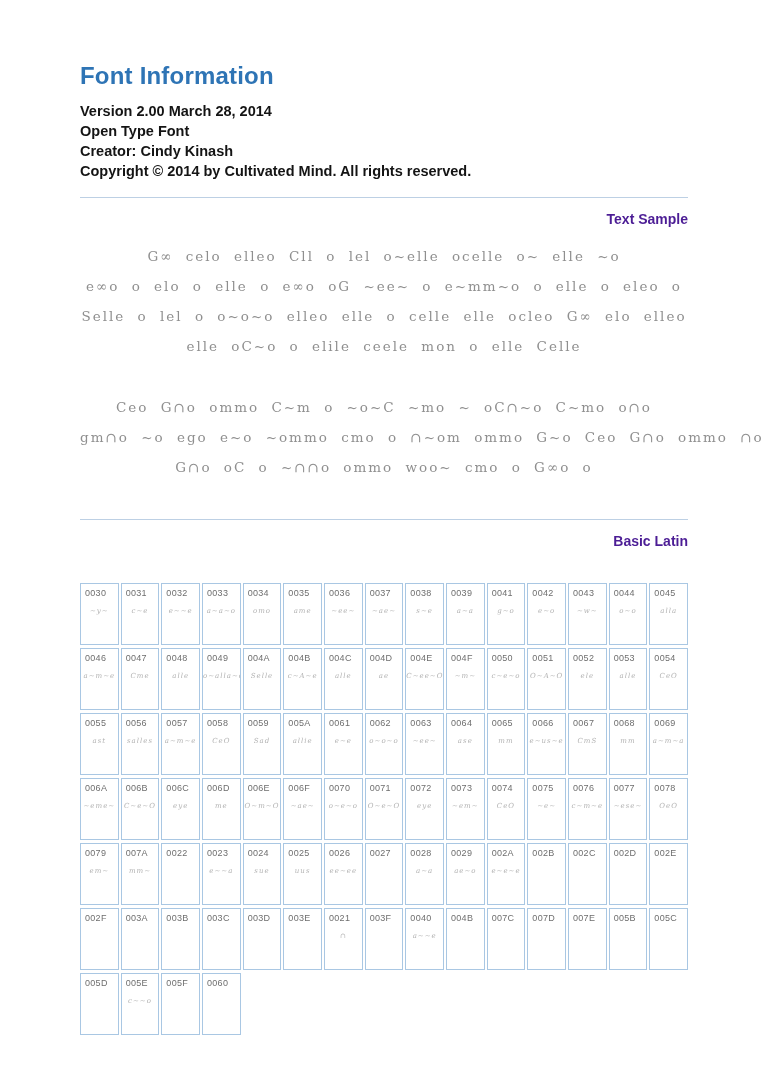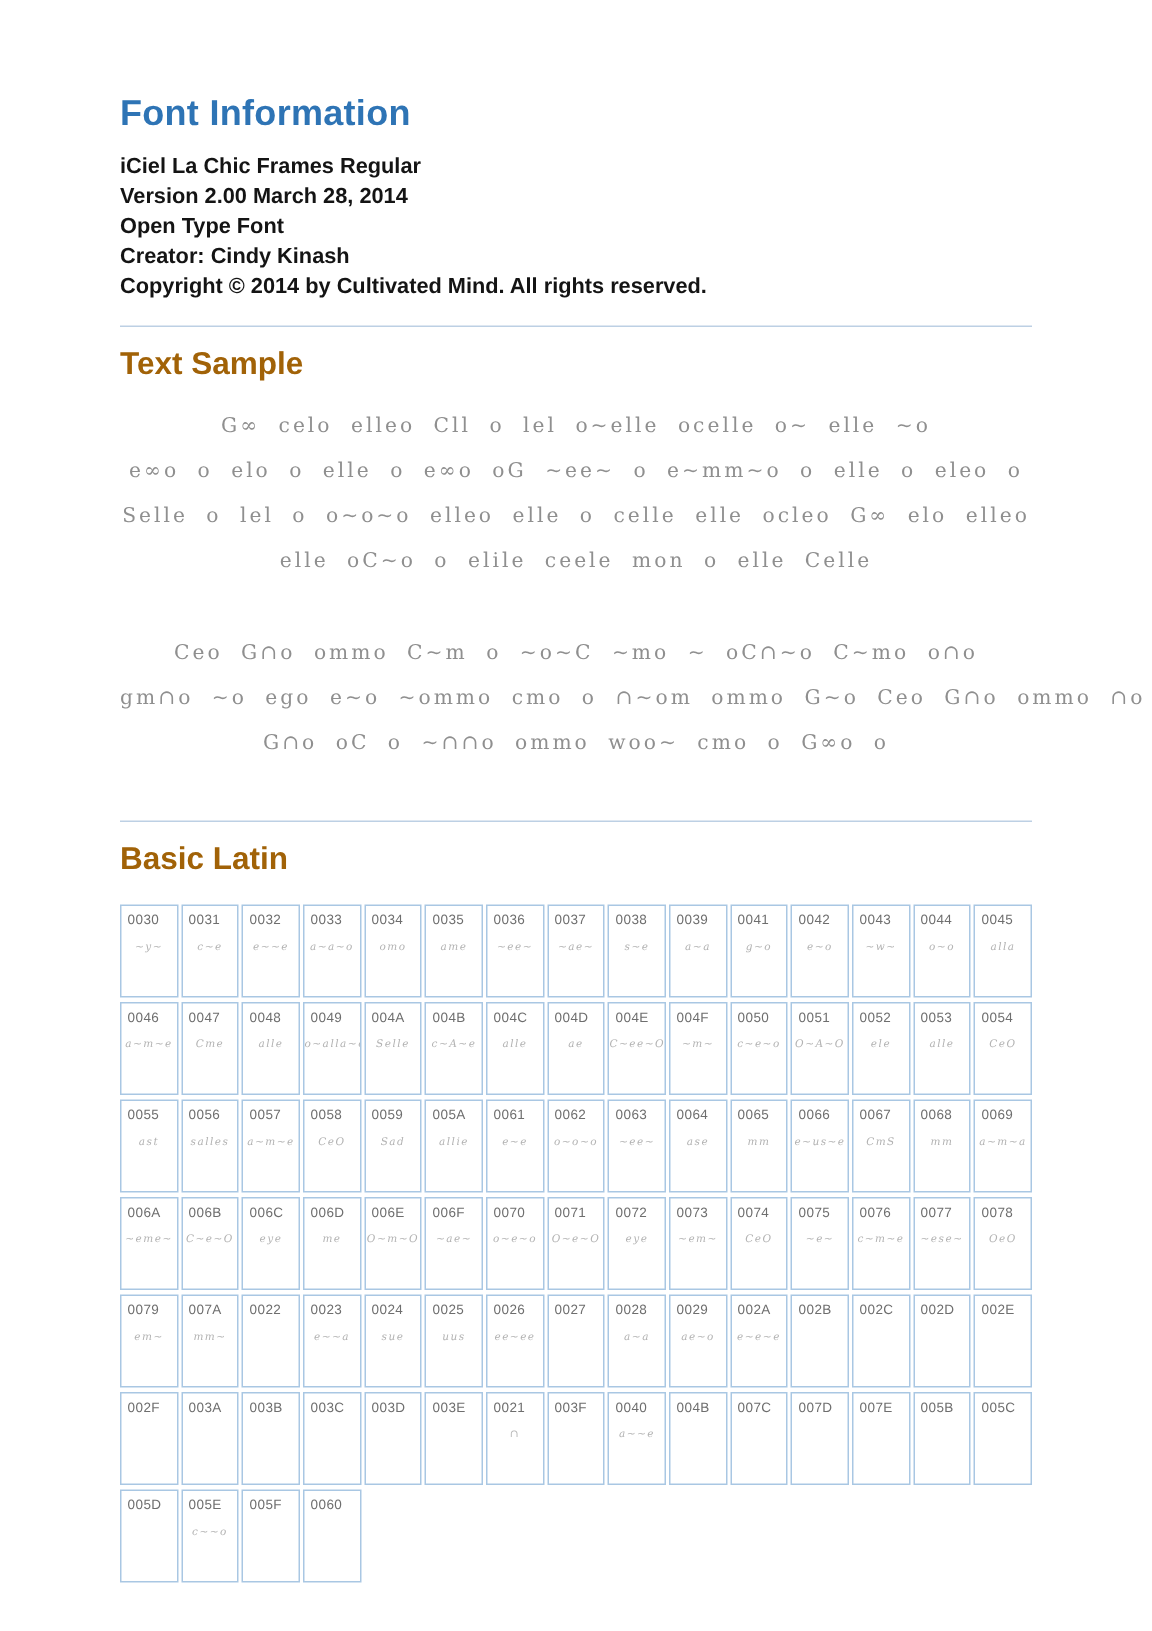--- a/index.html
+++ b/index.html
@@ -13,33 +13,33 @@
     font-size:24px;font-weight:bold;color:#2E74B5;
     margin:0 0 11px 0;letter-spacing:0.2px;
   }
   .info-line{
     font-size:14.5px;font-weight:bold;color:#141414;line-height:20px;
   }
   .rule{
     border:none;border-top:1px solid #BDD0E4;height:0;margin:16px 0 0 0;
   }
   .h2{
-    font-size:21px;font-weight:bold;color:#a16207;margin:13px 0 0 0;
+    font-size:14px;font-weight:bold;color:#4c1d95;margin:13px 0 0 0;text-align:right;
   }
   .sample-block{margin-top:14px;}
   .sample-block.second{margin-top:31px;}
   .sample-line{
     text-align:center;line-height:30px;
     font-family:"DejaVu Serif",serif;
     font-size:13.5px;color:#8f8f8f;letter-spacing:2px;word-spacing:6px;
     white-space:nowrap;
   }
   .rule.second{margin-top:37px;}
   .grid{
-    margin-top:18px;
+    margin-top:34px;
     display:grid;grid-template-columns:repeat(15,1fr);
     column-gap:2px;row-gap:3px;
   }
   .cell{
     border:1px solid #A9C7E3;height:62px;background:#ffffff;
     box-sizing:border-box;overflow:hidden;
   }
   .code{
     font-size:9px;color:#6e6e6e;padding:4px 0 0 4px;letter-spacing:0.3px;
     font-family:"Liberation Sans",sans-serif;
@@ -52,21 +52,20 @@
 </style>
 </head>
 <body>
 
 <div class="page">
   <div class="content">
 
     <div class="h1">Font Information</div>
 
     <div>
-        <div class="info-line">iCiel La Chic Frames Regular</div>
         <div class="info-line">Version 2.00 March 28, 2014</div>
         <div class="info-line">Open Type Font</div>
         <div class="info-line">Creator: Cindy Kinash</div>
         <div class="info-line">Copyright © 2014 by Cultivated Mind. All rights reserved.</div>
       </div>
 
     <hr class="rule">
 
     <div class="h2">Text Sample</div>
 

